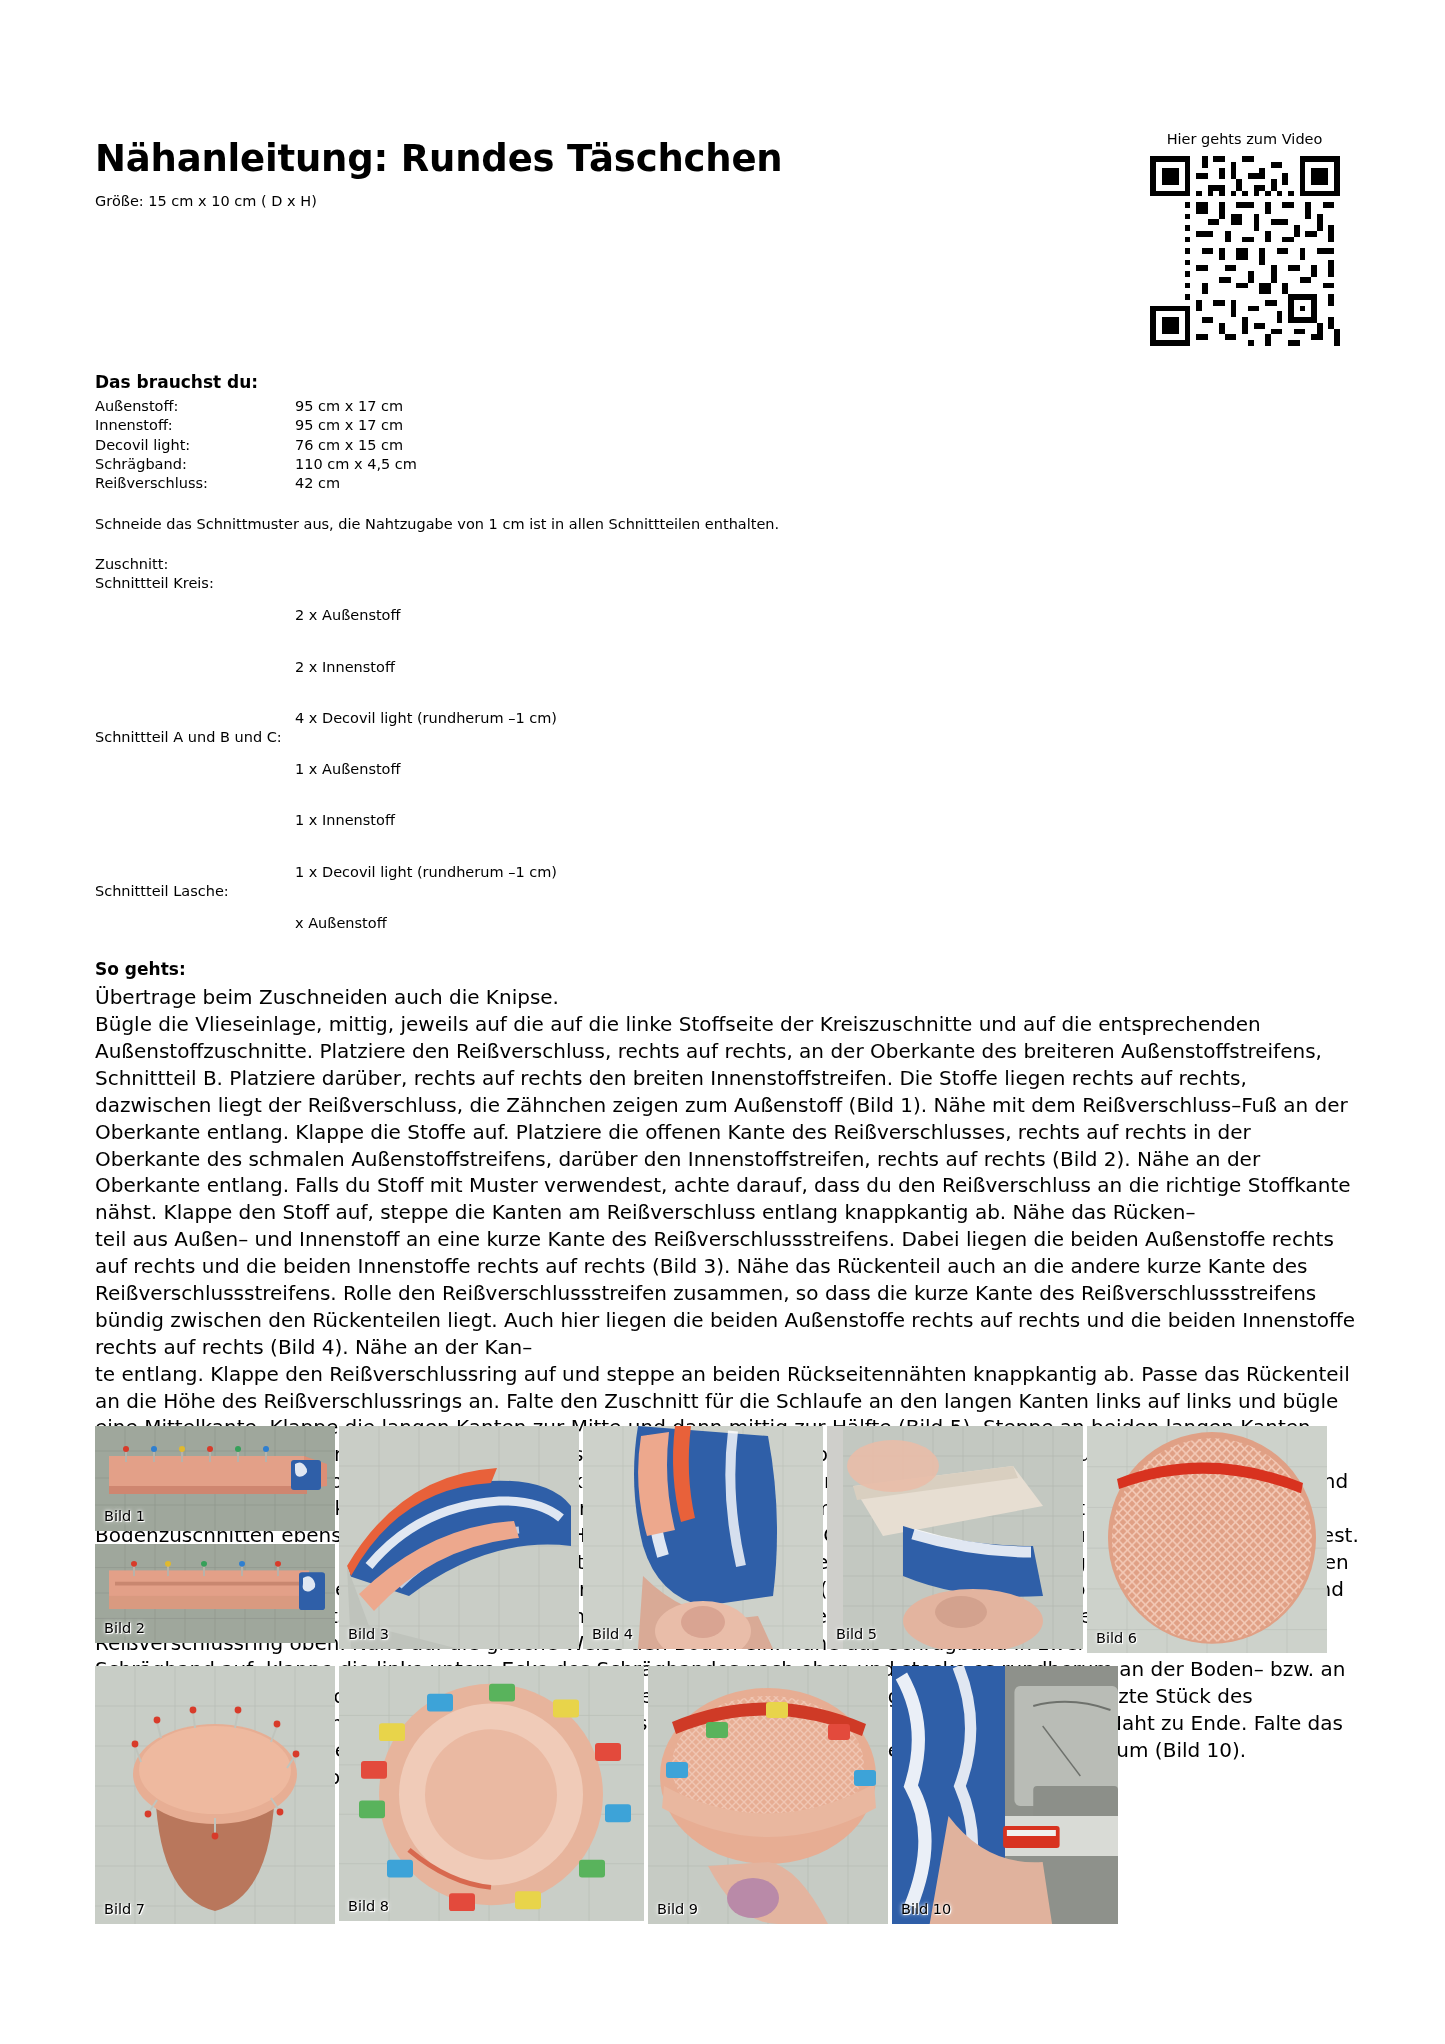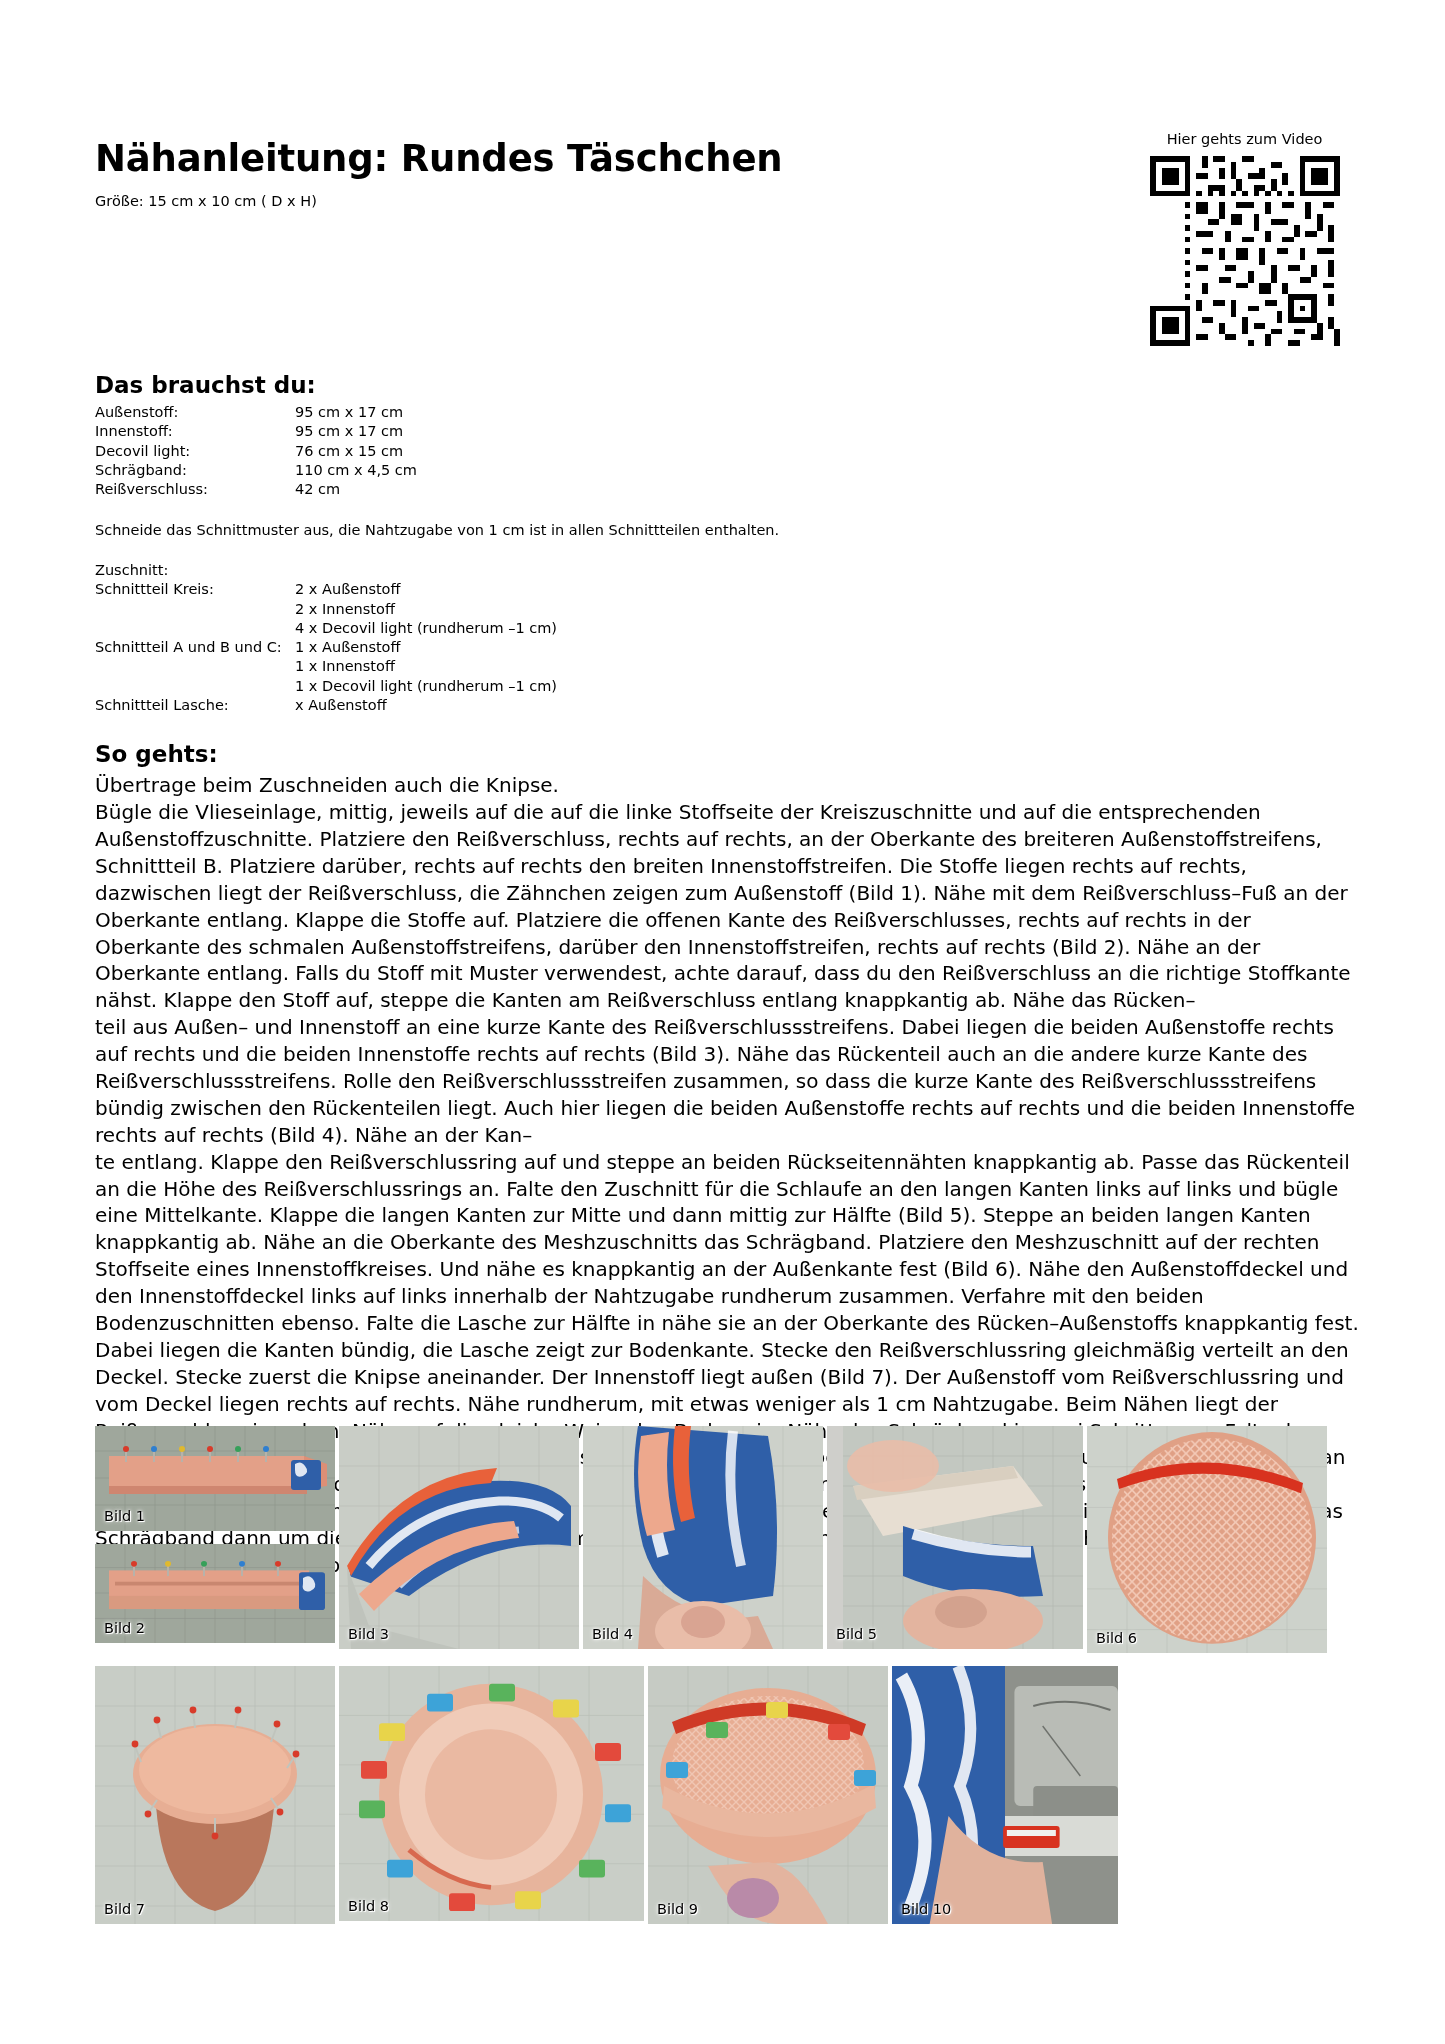--- a/index.html
+++ b/index.html
@@ -58,21 +58,21 @@
     margin: 0 auto;
     display: block;
     image-rendering: pixelated;
   }
   .subtitle {
     font-size: 14.5px;
     margin-top: 13px;
   }
   
   h2.sec {
-    font-size: 23px;
+    font-size: 17px;
     font-weight: bold;
     margin: 26px 0 5px 0;
   }
   .mat-table {
     font-size: 14.5px;
     line-height: 1.33;
   }
   .mat-row {
     display: flex;
   }
@@ -86,21 +86,21 @@
   }
   .cut-block {
     font-size: 14.5px;
     line-height: 1.33;
     margin-top: 20px;
   }
   .cut-row {
     display: flex;
   }
   .cut-row .k { width: 200px; }
-  .cut-row .v { width: 500px; }
+  .cut-row .v { width: 500px; margin-top: 32px; }
 
   .howto {
     font-size: 20px;
     line-height: 1.345;
     margin-top: 2px;
     text-align: left;
   }
   .howto p { margin: 0; }
 
   

